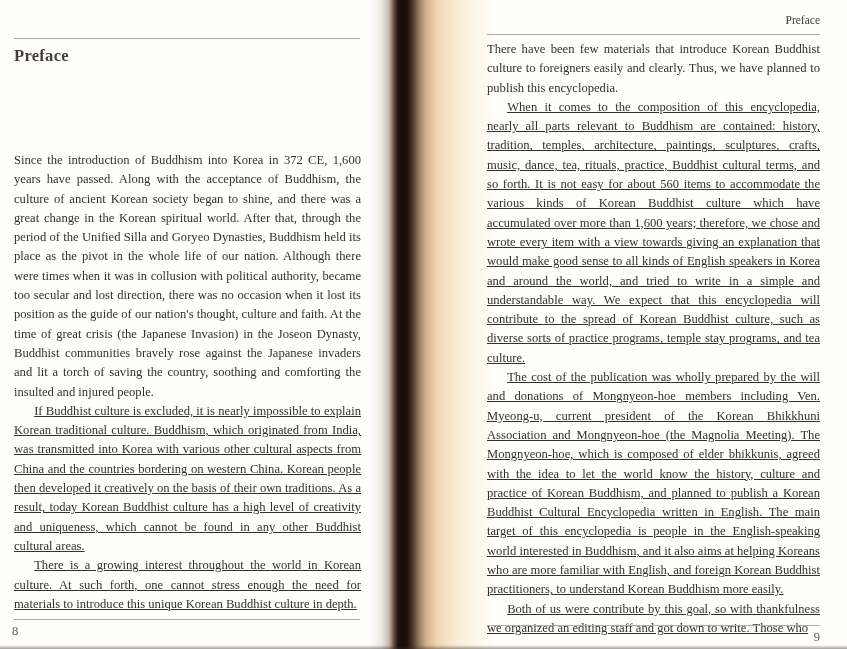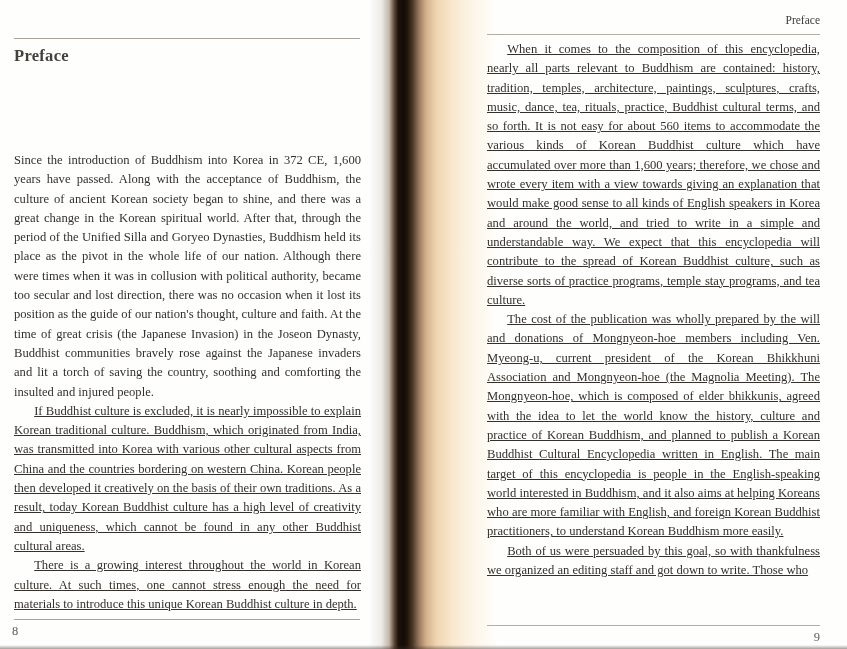--- a/index.html
+++ b/index.html
@@ -105,34 +105,35 @@
 <body>
 
 <div class="photo">
 
   <section class="page left">
     <div class="rule top-rule"></div>
     <h1 class="chapter-heading">Preface</h1>
     <div class="body-text left-body">
         <p class="">Since the introduction of Buddhism into Korea in 372 CE, 1,600 years have passed. Along with the acceptance of Buddhism, the culture of ancient Korean society began to shine, and there was a great change in the Korean spiritual world. After that, through the period of the Unified Silla and Goryeo Dynasties, Buddhism held its place as the pivot in the whole life of our nation. Although there were times when it was in collusion with political authority, became too secular and lost direction, there was no occasion when it lost its position as the guide of our nation's thought, culture and faith. At the time of great crisis (the Japanese Invasion) in the Joseon Dynasty, Buddhist communities bravely rose against the Japanese invaders and lit a torch of saving the country, soothing and comforting the insulted and injured people.</p>
         <p class="indent">If Buddhist culture is excluded, it is nearly impossible to explain Korean traditional culture. Buddhism, which originated from India, was transmitted into Korea with various other cultural aspects from China and the countries bordering on western China. Korean people then developed it creatively on the basis of their own traditions. As a result, today Korean Buddhist culture has a high level of creativity and uniqueness, which cannot be found in any other Buddhist cultural areas.</p>
-        <p class="indent">There is a growing interest throughout the world in Korean culture. At such times, one cannot stress enough the need for materials to introduce this unique Korean Buddhist culture in depth.</p>
+        <p class="indent">There is a growing interest throughout the world in Korean culture. At such forth, one cannot stress enough the need for materials to introduce this unique Korean Buddhist culture in depth.</p>
       </div>
     <div class="rule bottom-rule-left"></div>
     <div class="page-number pn-left">8</div>
   </section>
 
   <div class="gutter"></div>
 
   <section class="page right">
     <div class="running-header">Preface</div>
     <div class="rule header-rule"></div>
     <div class="body-text right-body">
+        <p class="">There have been few materials that introduce Korean Buddhist culture to foreigners easily and clearly. Thus, we have planned to publish this encyclopedia.</p>
         <p class="indent">When it comes to the composition of this encyclopedia, nearly all parts relevant to Buddhism are contained: history, tradition, temples, architecture, paintings, sculptures, crafts, music, dance, tea, rituals, practice, Buddhist cultural terms, and so forth. It is not easy for about 560 items to accommodate the various kinds of Korean Buddhist culture which have accumulated over more than 1,600 years; therefore, we chose and wrote every item with a view towards giving an explanation that would make good sense to all kinds of English speakers in Korea and around the world, and tried to write in a simple and understandable way. We expect that this encyclopedia will contribute to the spread of Korean Buddhist culture, such as diverse sorts of practice programs, temple stay programs, and tea culture.</p>
         <p class="indent">The cost of the publication was wholly prepared by the will and donations of Mongnyeon-hoe members including Ven. Myeong-u, current president of the Korean Bhikkhuni Association and Mongnyeon-hoe (the Magnolia Meeting). The Mongnyeon-hoe, which is composed of elder bhikkunis, agreed with the idea to let the world know the history, culture and practice of Korean Buddhism, and planned to publish a Korean Buddhist Cultural Encyclopedia written in English. The main target of this encyclopedia is people in the English-speaking world interested in Buddhism, and it also aims at helping Koreans who are more familiar with English, and foreign Korean Buddhist practitioners, to understand Korean Buddhism more easily.</p>
-        <p class="indent">Both of us were persuaded by this goal, so with thankfulness we organized an editing staff and got down to write. Those who</p>
+        <p class="indent">Both of us were contribute by this goal, so with thankfulness we organized an editing staff and got down to write. Those who</p>
       </div>
     <div class="rule bottom-rule-right"></div>
     <div class="page-number pn-right">9</div>
   </section>
 
   <div class="bottom-edge"></div>
 </div>
 
 </body></html>

